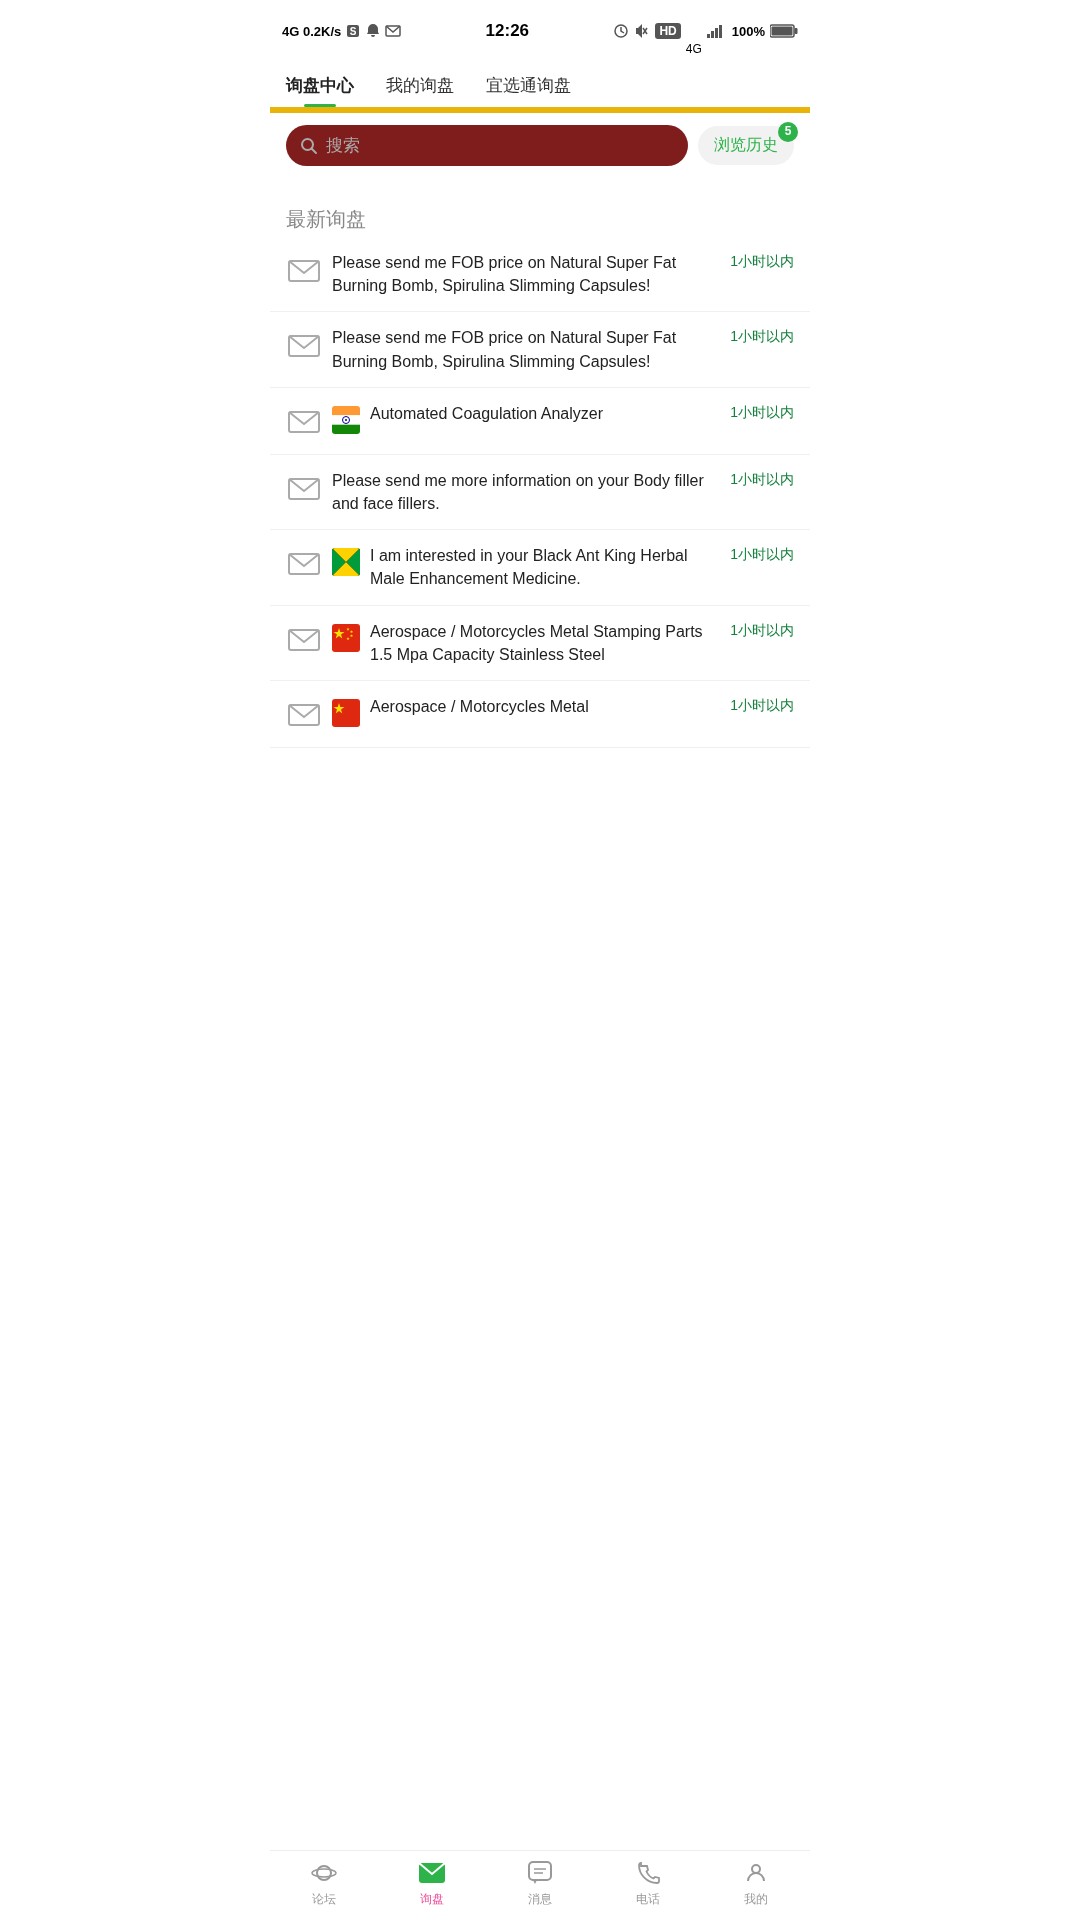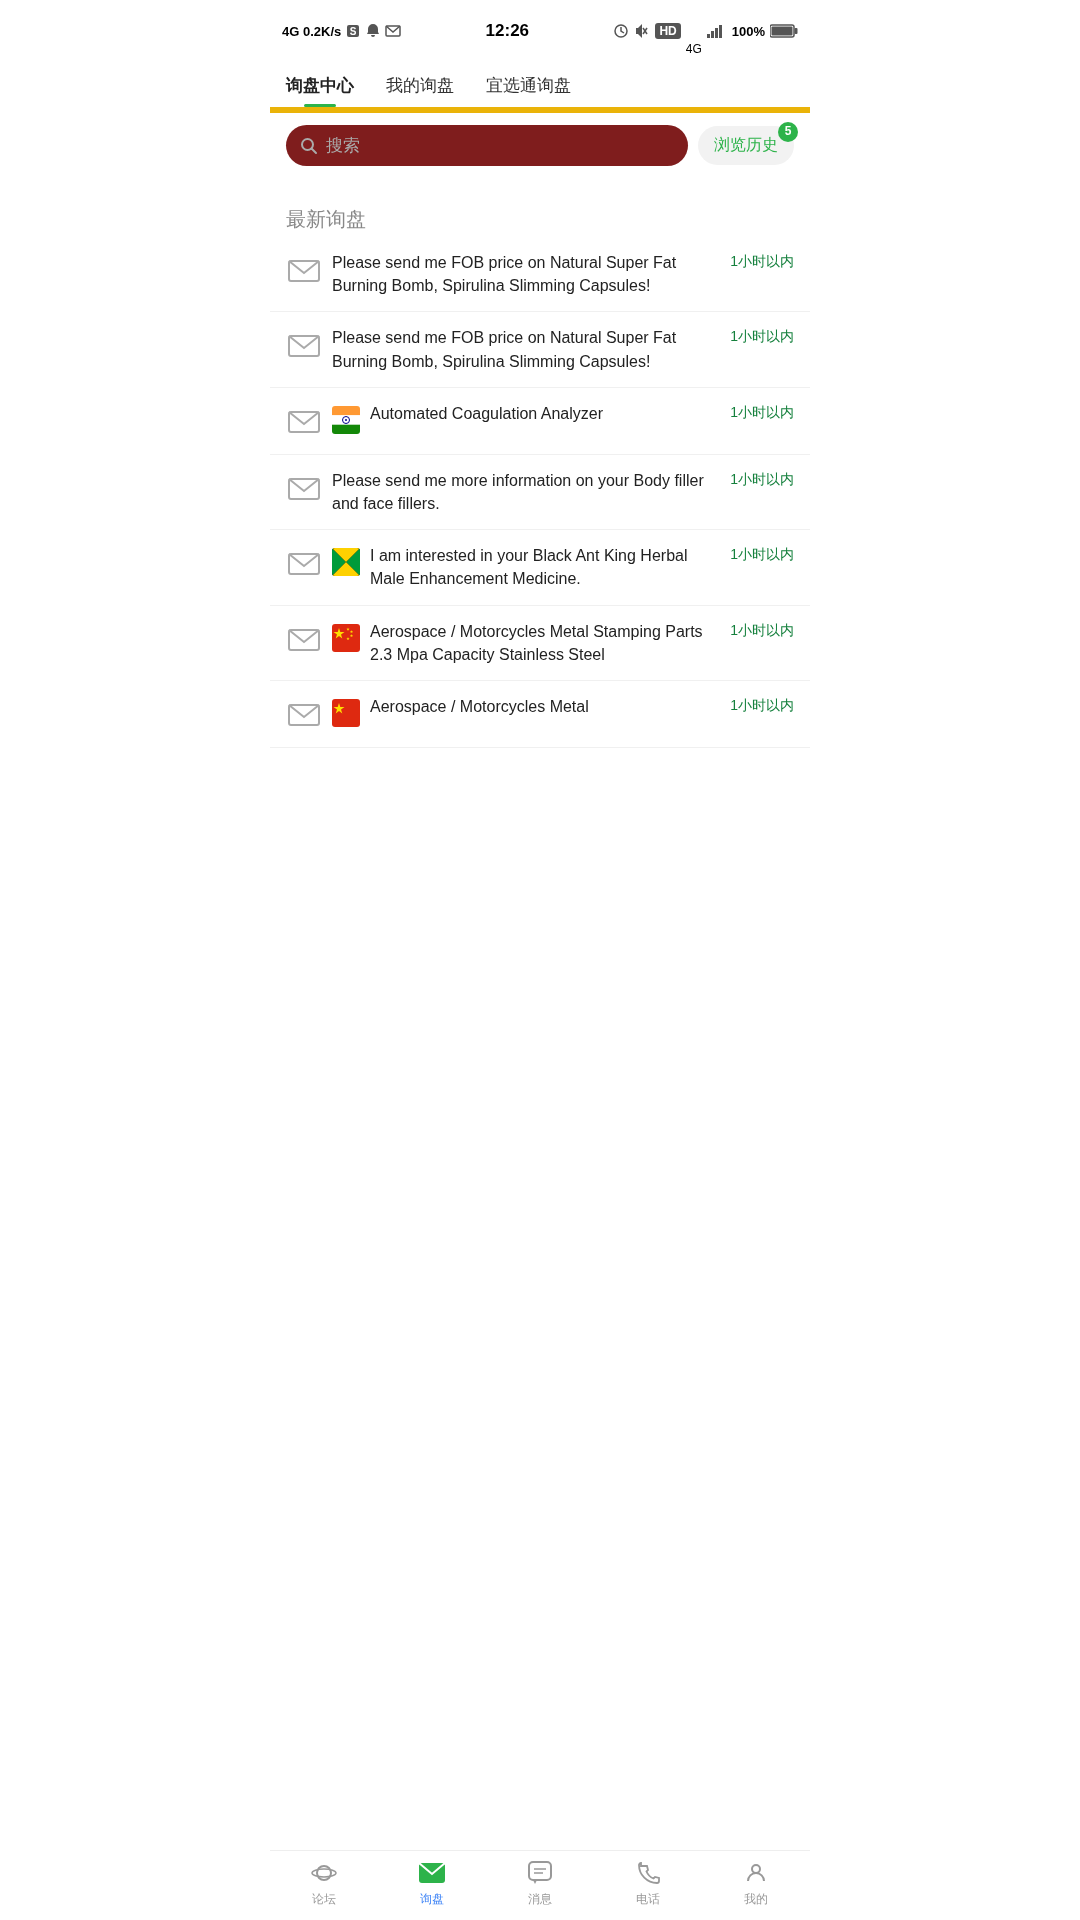--- a/index.html
+++ b/index.html
@@ -194,21 +194,21 @@
       width: 28px;
       height: 28px;
       display: flex;
       align-items: center;
       justify-content: center;
     }
     .nav-label {
       font-size: 12px;
       color: #999;
     }
-    .nav-label.active-label { color: #3b82f6; }
+    .nav-label.active-label { color: #ec4899; }
 
     .content-area {
       padding-bottom: 72px;
     }
   </style>
 </head>
 <body>
 
 <div class="status-bar">
   <div class="status-left">
@@ -380,21 +380,21 @@
         <rect width="28" height="28" fill="#DE2910"></rect>
         <polygon points="7,4 8.3,8 12.5,8 9,10.5 10.3,14.5 7,12 3.7,14.5 5,10.5 1.5,8 5.7,8" fill="#FFDE00"></polygon>
         <polygon points="14,4 14.8,6.4 17.3,6.4 15.3,7.8 16,10.2 14,8.8 12,10.2 12.7,7.8 10.7,6.4 13.2,6.4" fill="#FFDE00" transform="scale(0.5) translate(18,3)"></polygon>
         <polygon points="14,4 14.8,6.4 17.3,6.4 15.3,7.8 16,10.2 14,8.8 12,10.2 12.7,7.8 10.7,6.4 13.2,6.4" fill="#FFDE00" transform="scale(0.5) translate(25,8)"></polygon>
         <polygon points="14,4 14.8,6.4 17.3,6.4 15.3,7.8 16,10.2 14,8.8 12,10.2 12.7,7.8 10.7,6.4 13.2,6.4" fill="#FFDE00" transform="scale(0.5) translate(25,16)"></polygon>
         <polygon points="14,4 14.8,6.4 17.3,6.4 15.3,7.8 16,10.2 14,8.8 12,10.2 12.7,7.8 10.7,6.4 13.2,6.4" fill="#FFDE00" transform="scale(0.5) translate(18,22)"></polygon>
       </svg>
     </div>
     <div class="inquiry-row">
       <div class="inquiry-content">
-        <span class="inquiry-text">Aerospace / Motorcycles Metal Stamping Parts 2.3 Mpa Capacity Stainless Steel</span>
+        <span class="inquiry-text">Aerospace / Motorcycles Metal Stamping Parts 1.5 Mpa Capacity Stainless Steel</span>
       </div>
       <span class="inquiry-time">1小时以内</span>
     </div>
   </div>
 
   <div class="inquiry-item">
     <svg class="mail-icon" viewBox="0 0 36 36">
       <rect x="3" y="8" width="30" height="20" rx="2" fill="none" stroke="#aaa" stroke-width="2"></rect>
       <polyline points="3,8 18,20 33,8" fill="none" stroke="#aaa" stroke-width="2"></polyline>
     </svg>

